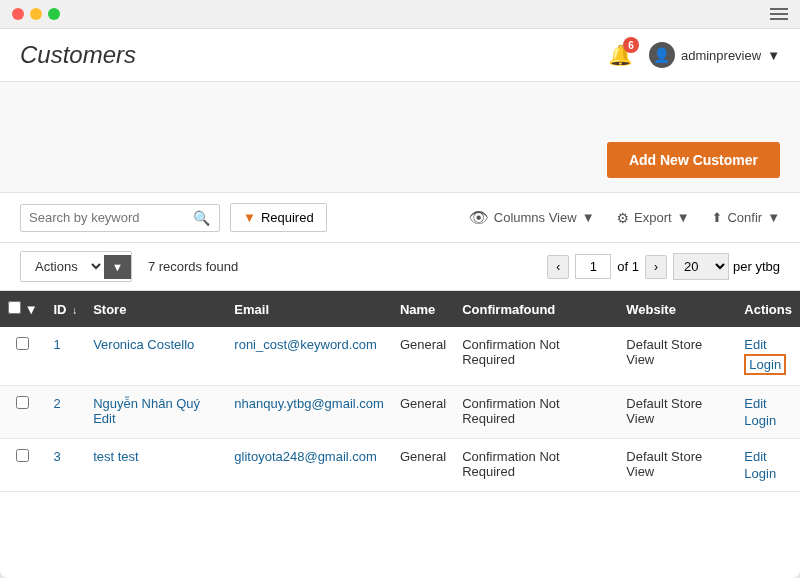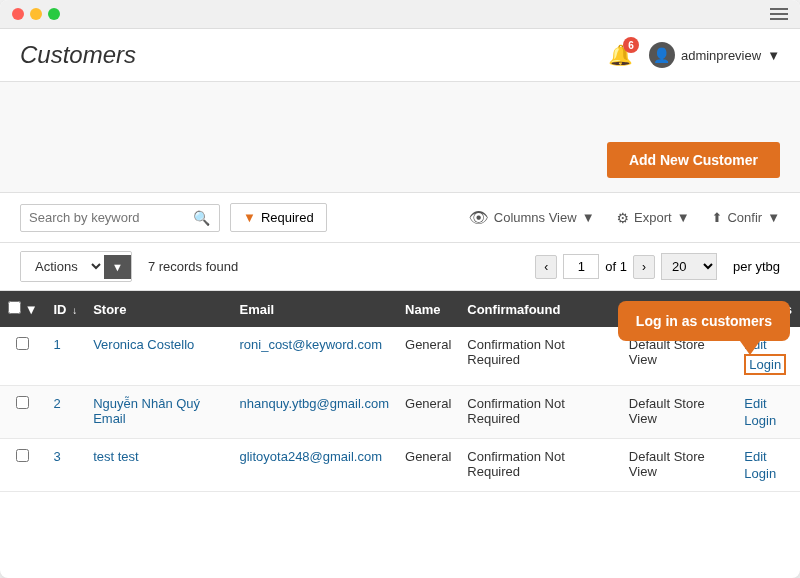--- a/index.html
+++ b/index.html
@@ -221,21 +221,21 @@
     }
     .pagination {
       display: flex;
       align-items: center;
       gap: 6px;
       margin-left: auto;
     }
     .per-page-select {
       display: flex;
       align-items: center;
-      gap: 16px;
+      gap: 4px;
       font-size: 13px;
     }
     .per-page-select select {
       border: 1px solid #ccc;
       padding: 4px 6px;
       font-size: 13px;
     }
     .page-nav-btn {
       background: #eee;
       border: 1px solid #ccc;
@@ -403,21 +403,20 @@
           <option>50</option>
           <option>100</option>
         </select>
         <span>per ytbg</span>
       </div>
     </div>
   </div>
 
   <div class="table-container">
 
-    <div class="tooltip-bubble">Log in as customers</div>
 
     <table>
       <thead>
         <tr>
           <th>
             <input type="checkbox" style="">
             <span>▼</span>
           </th>
           <th>ID <span class="sort-indicator">↓</span></th>
           <th>Store</th>
@@ -440,21 +439,21 @@
     <td>
       <div class="edit-login-links">
         <a class="link-blue">Edit</a>
         <a class="link-blue login-link-highlighted">Login</a>
       </div>
     </td>
   </tr>
           <tr>
     <td><input type="checkbox" style=""></td>
     <td><a class="link-blue">2</a></td>
-    <td><a class="link-blue">Nguyễn Nhân Quý Email</a></td>
+    <td><a class="link-blue">Nguyễn Nhân Quý Edit</a></td>
     <td><a class="link-blue">nhanquy.ytbg@gmail.com</a></td>
     <td>General</td>
     <td>Confirmation Not Required</td>
     <td>Default Store View</td>
     <td>
       <div class="edit-login-links">
         <a class="link-blue">Edit</a>
         <a class="link-blue ">Login</a>
       </div>
     </td>

